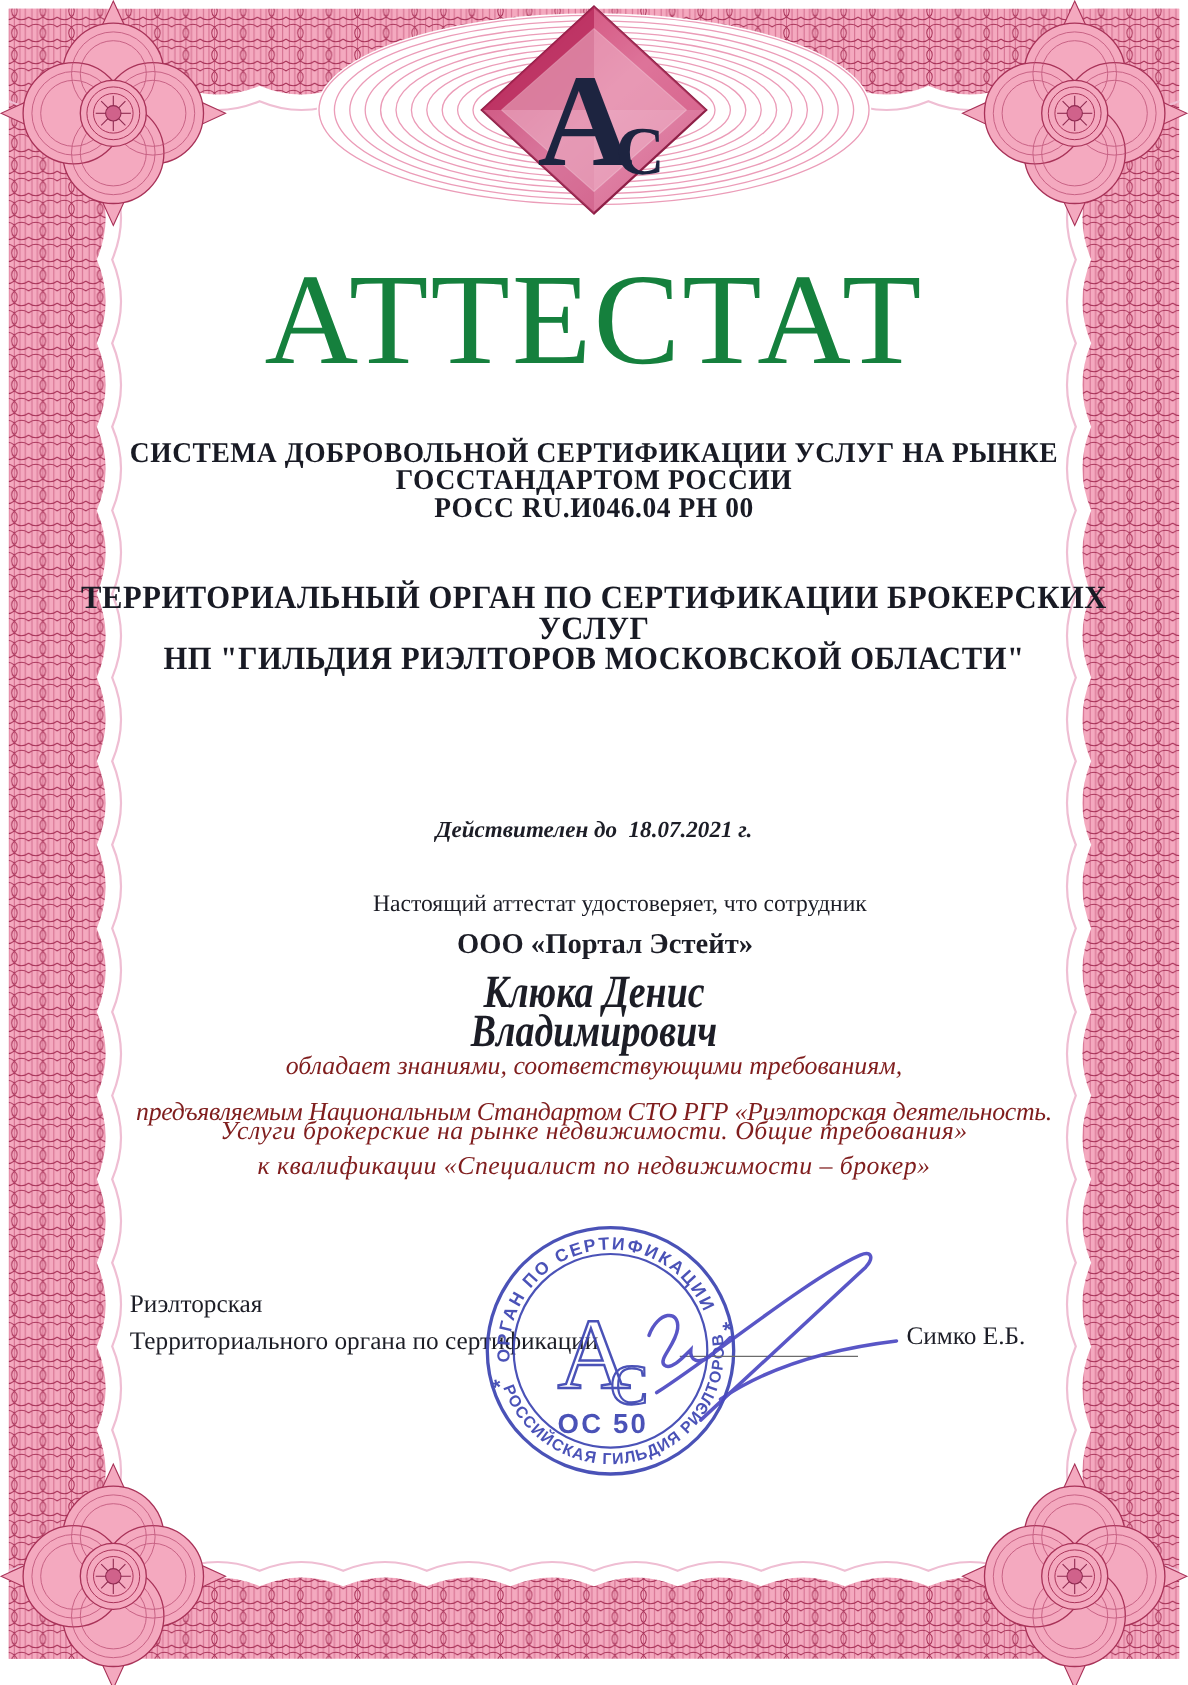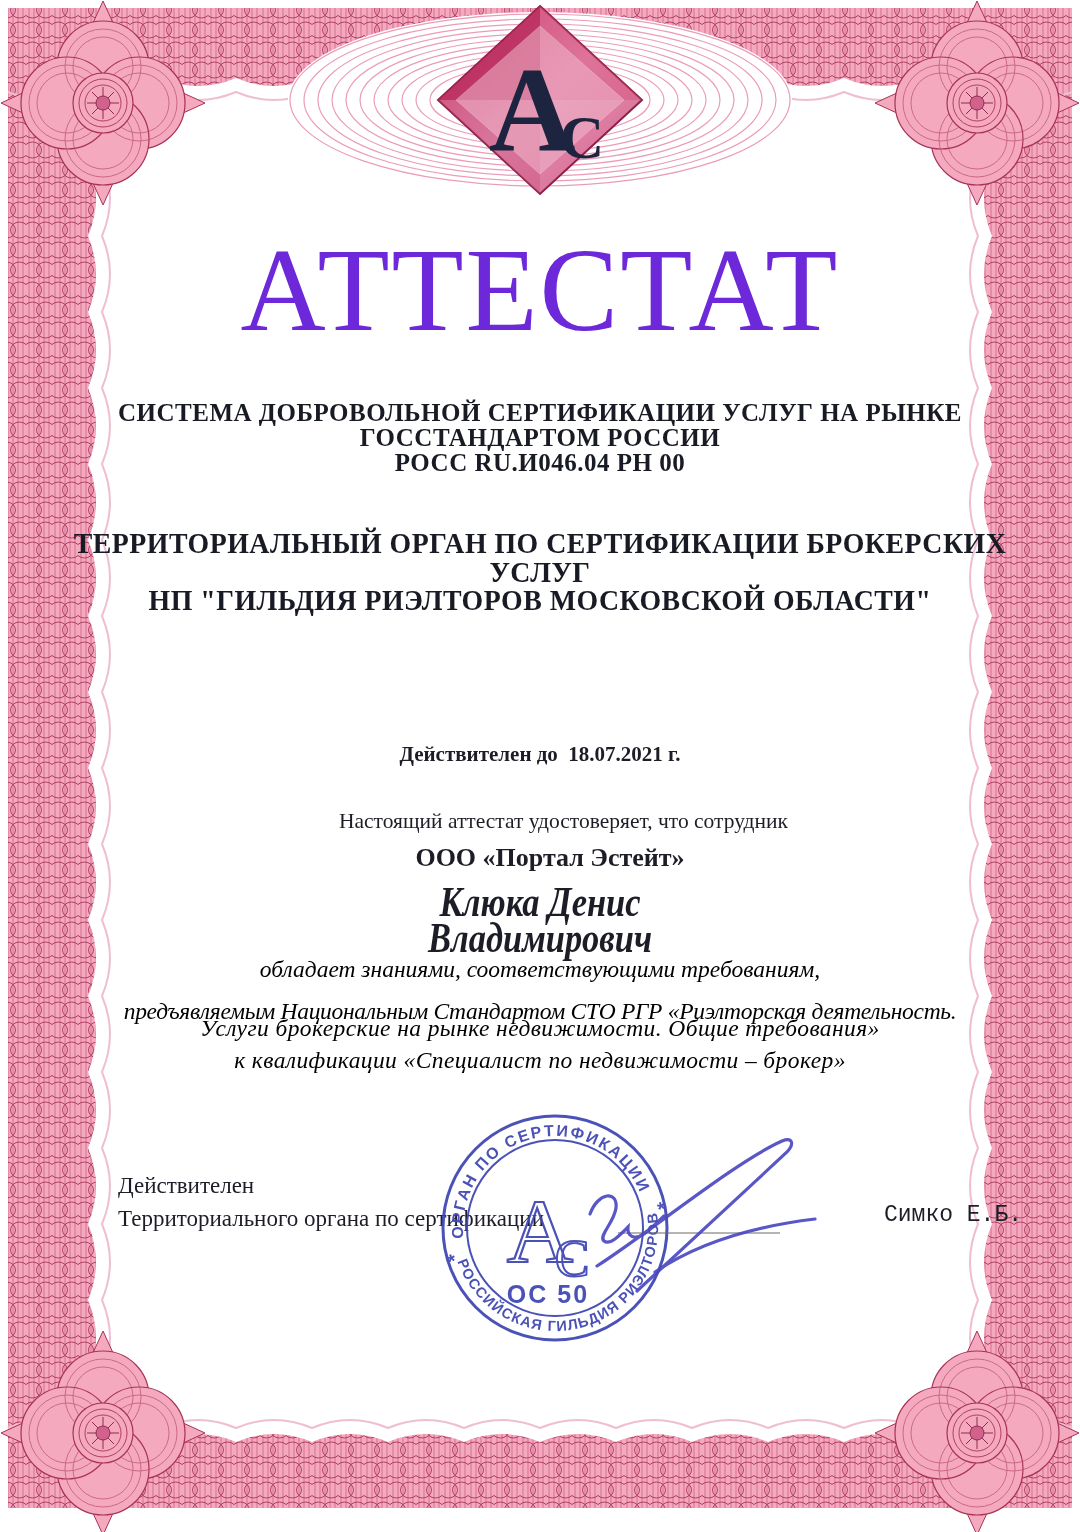--- a/index.html
+++ b/index.html
@@ -1,34 +1,34 @@
 <!DOCTYPE html>
 <html><head>
 <meta charset="utf-8">
 <style>
   html,body{margin:0;padding:0;background:#ffffff;}
   .page{position:relative;width:1080px;height:1532px;background:#ffffff;overflow:hidden;
         font-family:"Liberation Serif","DejaVu Serif",serif;color:#1c1d26;}
   svg.layer{position:absolute;left:0;top:0;width:1080px;height:1532px;pointer-events:none;}
   .txt{position:absolute;left:0;right:0;text-align:center;white-space:nowrap;}
-  .title{top:232px;font-size:118px;letter-spacing:2px;color:#6d28d9;line-height:1;}
+  .title{top:232px;font-size:118px;letter-spacing:2px;color:#15803d;line-height:1;}
   .sysline{font-size:25px;font-weight:bold;line-height:24px;letter-spacing:.5px;color:#181a24;}
   .sysblock{top:400px;transform:scaleY(1.04);transform-origin:top center;}
   .orgblock{top:530px;transform:scale(.96,1.02);transform-origin:top center;}
   .orgline{font-size:29px;font-weight:bold;line-height:27.5px;letter-spacing:.5px;color:#181a24;}
   .num{top:672px;font-size:29px;font-weight:bold;white-space:pre;letter-spacing:.5px;}
-  .valid{top:742px;font-size:21px;font-weight:bold;white-space:pre;}
+  .valid{top:742px;font-size:21px;font-weight:bold;white-space:pre;font-style:italic;}
   .intro{top:809px;font-size:21.5px;padding-left:47px;}
   .company{top:843px;font-size:26px;font-weight:bold;margin-left:20px;}
   .holder{top:884px;font-size:42px;font-weight:bold;font-style:italic;line-height:36px;
           transform:scale(.82,1);transform-origin:top center;}
-  .qual{font-style:italic;font-size:23.5px;color:#000000;}
+  .qual{font-style:italic;font-size:23.5px;color:#7f1d1d;}
   .q1{top:956px;} .q2{top:983px;letter-spacing:-.3px;margin-top:15px;} .q3{top:1015px;letter-spacing:.4px;} .q4{top:1047px;letter-spacing:.4px;}
   .roleblock{position:absolute;left:118px;top:1169px;font-size:23px;line-height:33px;text-align:left;white-space:nowrap;}
-  .signer{position:absolute;left:884px;top:1202px;font-size:23px;white-space:nowrap;font-family:Liberation Mono, monospace;}
+  .signer{position:absolute;left:824px;top:1202px;font-size:23px;white-space:nowrap;}
   .stampTxt{font-family:"Liberation Sans","DejaVu Sans",sans-serif;font-weight:bold;fill:#3d45b2;}
   .arcTop{font-size:16px;letter-spacing:2px;}
   .arcBot{font-size:14.5px;letter-spacing:1.2px;}
 </style>
 </head>
 <body>
 
 <div class="page">
 
   <svg class="layer" xmlns="http://www.w3.org/2000/svg">
@@ -146,21 +146,21 @@
     <div>Клюка Денис</div>
     <div>Владимирович</div>
   </div>
 
   <div class="txt qual q1">обладает знаниями, соответствующими требованиям,</div>
   <div class="txt qual q2">предъявляемым Национальным Стандартом СТО РГР «Риэлторская деятельность.</div>
   <div class="txt qual q3">Услуги брокерские на рынке недвижимости. Общие требования»</div>
   <div class="txt qual q4">к квалификации «Специалист по недвижимости – брокер»</div>
 
   <div class="roleblock">
-    <div>Действителен</div>
+    <div>Риэлторская</div>
     <div>Территориального органа по сертификации</div>
   </div>
   <div class="signer">Симко Е.Б.</div>
 
   <svg class="layer" xmlns="http://www.w3.org/2000/svg">
     <g opacity="0.93">
       <circle cx="555" cy="1228" r="112" fill="none" stroke="#3d45b2" stroke-width="3"></circle>
       <circle cx="555" cy="1228" r="88" fill="none" stroke="#3d45b2" stroke-width="2"></circle>
       <g transform="rotate(-14 555 1228)">
         <defs>

